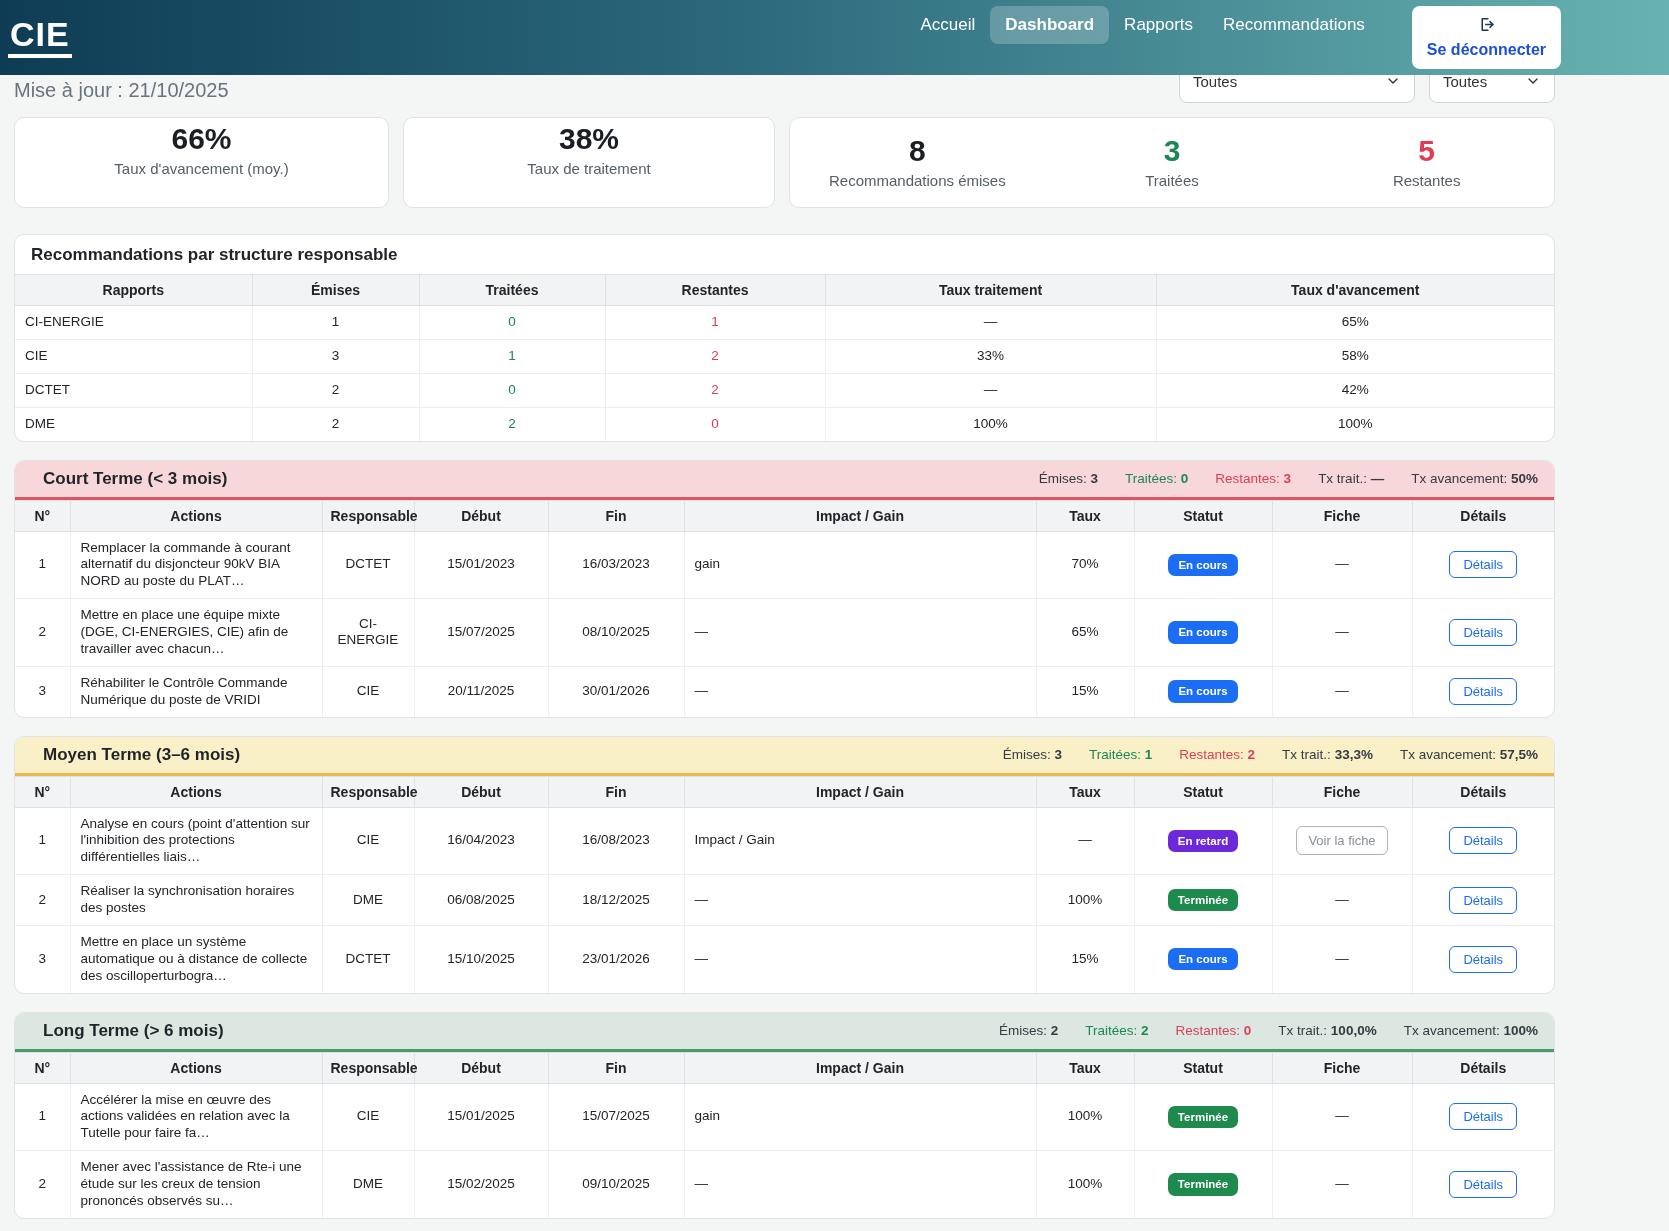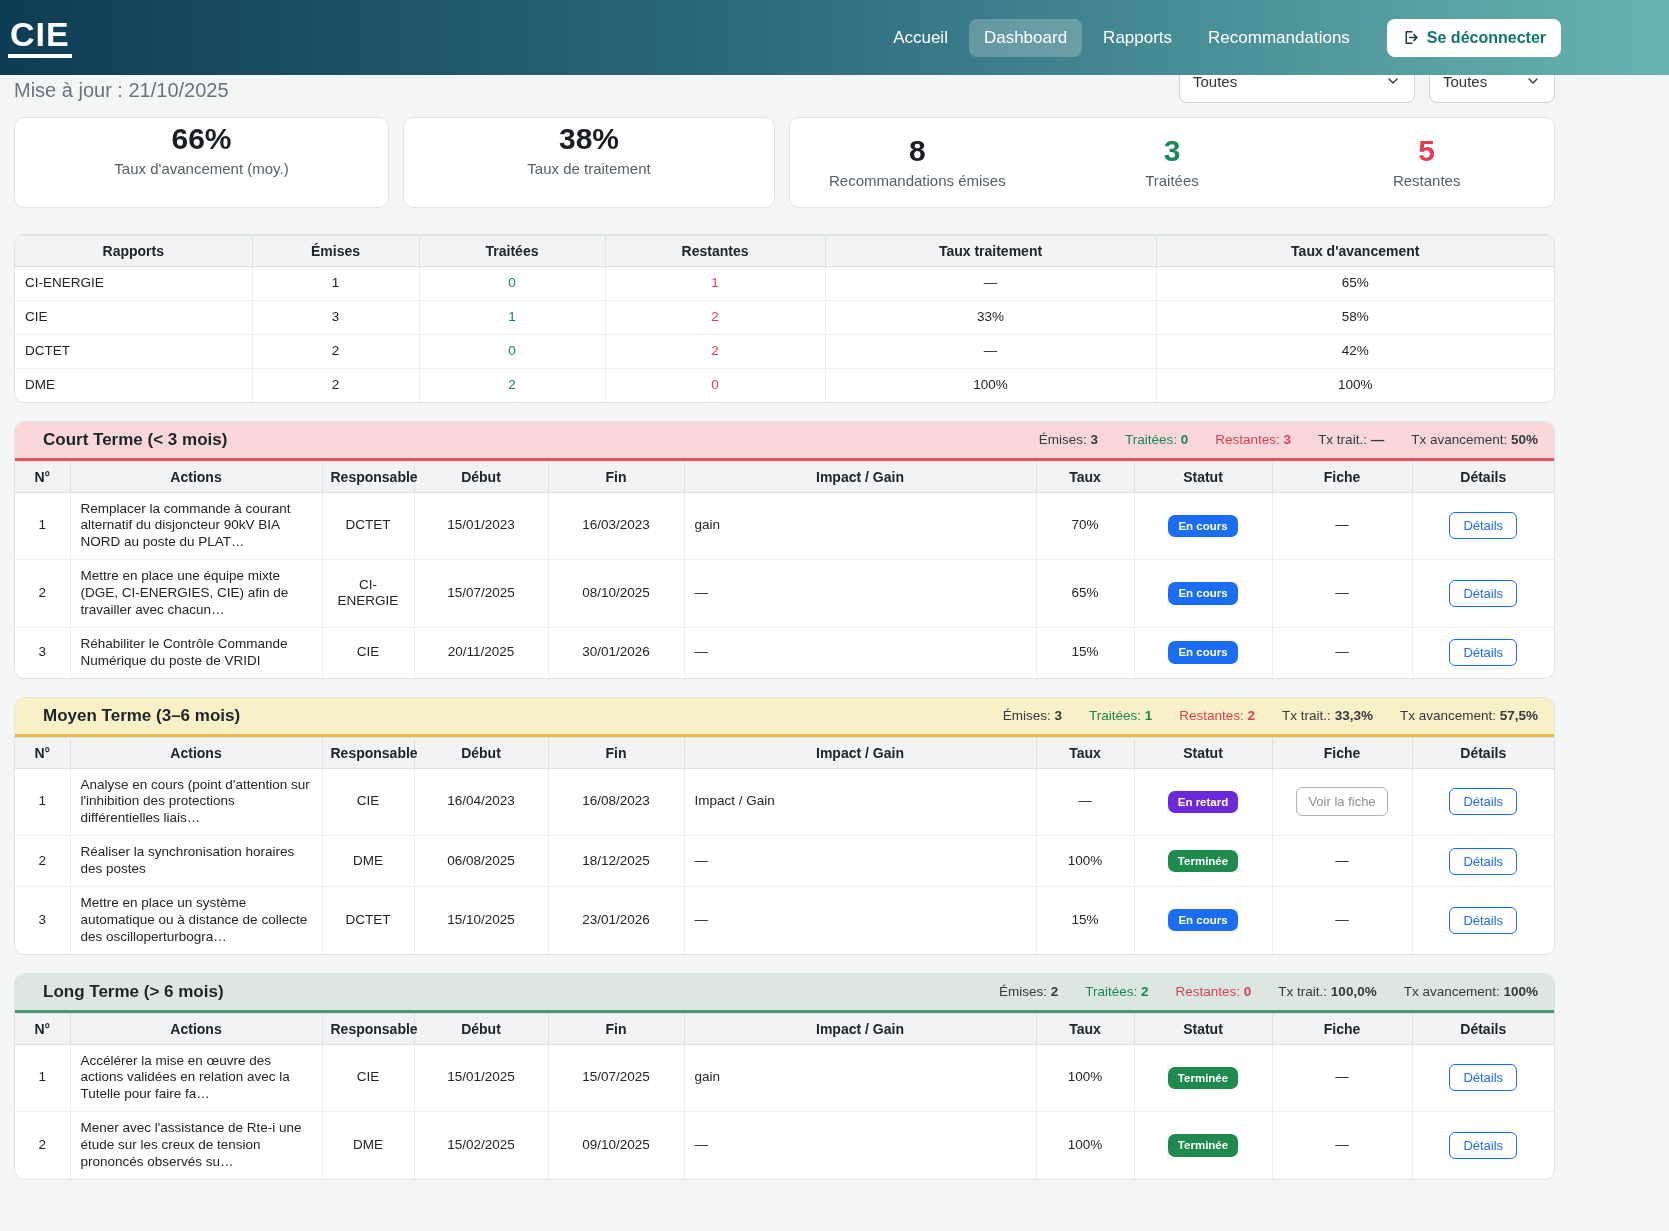--- a/index.html
+++ b/index.html
@@ -16,31 +16,32 @@
     background:linear-gradient(90deg,#0e3c54 0%,#2c6a7d 45%,#68b3b1 100%);
     display:flex; align-items:center;
     padding:0 108px 0 8px;
     position:relative; z-index:10;
   }
   .logo {
     color:#fff; font-size:34px; font-weight:800; letter-spacing:1px;
     border-bottom:4px solid #fff; line-height:1.05; padding:0 2px 2px 2px;
     cursor:pointer;
   }
-  .nav-links { margin-left:auto; display:flex; align-items:flex-start; gap:6px; }
+  .nav-links { margin-left:auto; display:flex; align-items:flex-start; }
   .nav-link {
     color:#fff; font-size:17px; padding:9px 15px; border-radius:8px;
     cursor:pointer; white-space:nowrap;
   }
-  .nav-link.active { background:rgba(255,255,255,.22); font-weight:400; }
+  .nav-link.active { background:rgba(255,255,255,.22); font-weight:700; }
   .logout-btn {
-    background:#fff; color:#0f766e; font-weight:700; font-size:16px;
+    background:#fff; color:#1d4ed8; font-weight:700; font-size:16px;
     border:none; border-radius:8px; padding:10px 15px;
-    display:flex; gap:8px; align-items:center; margin-left:16px; cursor:pointer;
+    display:flex; gap:8px; align-items:center; margin-left:32px; cursor:pointer;
     font-family:"Liberation Sans", sans-serif;
+    flex-direction:column;
   }
   .logout-btn svg { display:block; }
   
   .meta-row {
     display:flex; align-items:flex-start;
     margin:0 114px 0 14px;
     position:relative; z-index:1;
   }
   .updated { color:#6b7280; font-size:20px; padding-top:4px; }
   .filters { margin-left:auto; display:flex; gap:14px; margin-top:-16px; }
@@ -178,20 +179,21 @@
       <div class="kpi-label">Traitées</div>
     </div>
     <div>
       <div class="kpi-value red">5</div>
       <div class="kpi-label">Restantes</div>
     </div>
   </div>
 </div>
 
 <div class="card structure-card">
+  <div class="card-title">Recommandations par structure responsable</div>
   <table>
     <colgroup>
         <col style="width:237px">
         <col style="width:167px">
         <col style="width:186px">
         <col style="width:220px">
         <col style="width:331px">
         <col>
       </colgroup>
     <thead>

